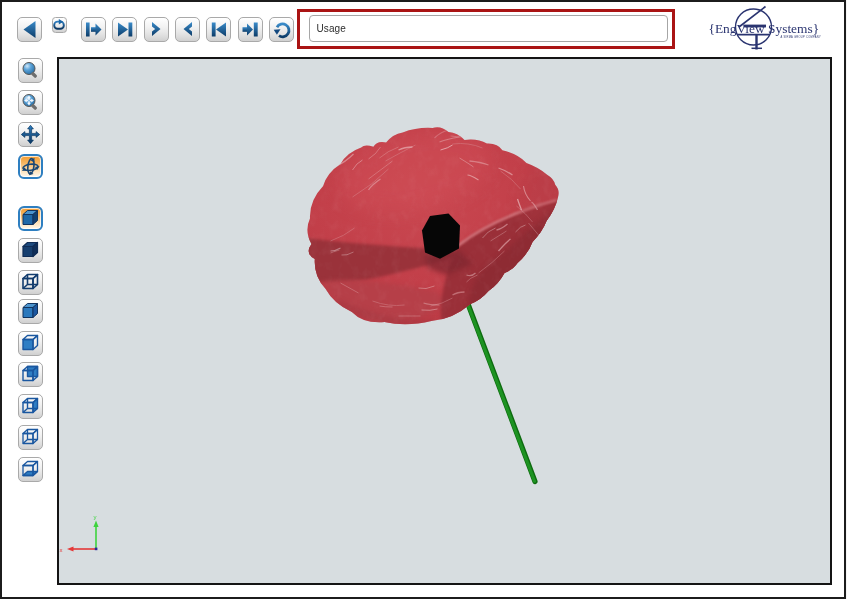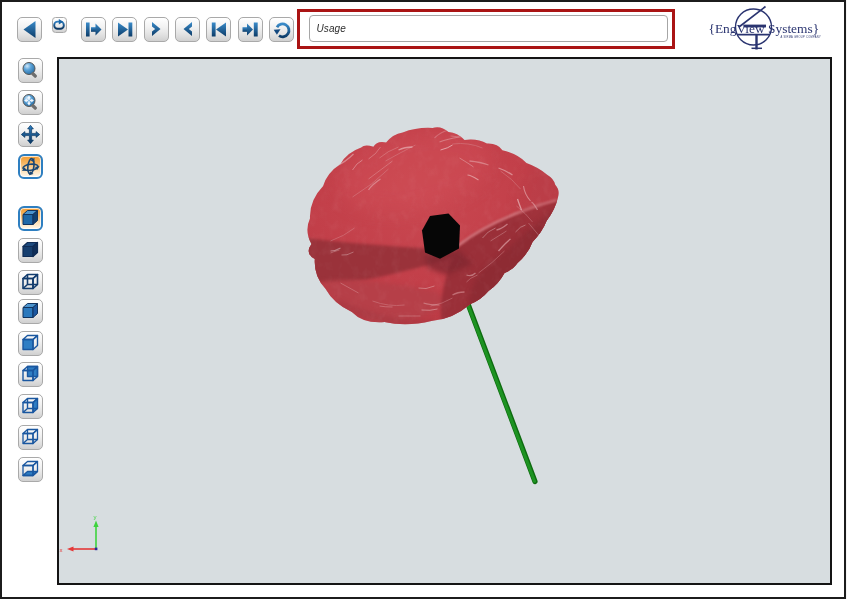--- a/index.html
+++ b/index.html
@@ -3,21 +3,21 @@
 <meta charset="utf-8">
 <style>
 html,body{margin:0;padding:0;}
 body{width:847px;height:599px;position:relative;background:#ffffff;overflow:hidden;font-family:"Liberation Sans",sans-serif;}
 .edge{position:absolute;background:#1c1c1c;}
 .b{position:absolute;width:25px;height:25px;box-sizing:border-box;border:1px solid #a9a9a9;border-radius:5px;background:linear-gradient(180deg,#ffffff 0%,#f2f2f2 40%,#e3e3e3 70%,#d0d0d0 100%);display:flex;align-items:center;justify-content:center;}
 .sel{border:2px solid #2e7fc1;border-radius:6px;background:linear-gradient(180deg,#f49b2d 0%,#f7b765 35%,#fce3bd 72%,#fdf7ec 100%);box-shadow:inset 0 0 0 1px rgba(255,255,255,0.75);}
 #canvas{position:absolute;left:57px;top:56.5px;width:775px;height:528px;box-sizing:border-box;border:2px solid #141414;background:#d7dde0;}
 #redbox{position:absolute;left:296.5px;top:9px;width:378px;height:40px;box-sizing:border-box;border:3px solid #aa1414;background:#ffffff;}
 #input{position:absolute;left:308.5px;top:15px;width:359px;height:27px;box-sizing:border-box;border:1.5px solid #a6a6a6;border-radius:4px;background:#fff;}
-#usage{position:absolute;left:316.5px;top:22.5px;font-size:10px;color:#2e2e2e;letter-spacing:0.1px;font-style:italic;}
+#usage{position:absolute;left:316.5px;top:22.5px;font-size:10px;color:#2e2e2e;letter-spacing:0.1px;}
 #logo{position:absolute;left:705px;top:2px;}
 </style>
 </head>
 <body>
 
 <svg width="0" height="0" style="position:absolute">
 <defs>
 <linearGradient id="bl" x1="0" y1="0" x2="0" y2="1">
 <stop offset="0" stop-color="#3a8bc9"></stop>
         <stop offset="1" stop-color="#0c3c69"></stop>

